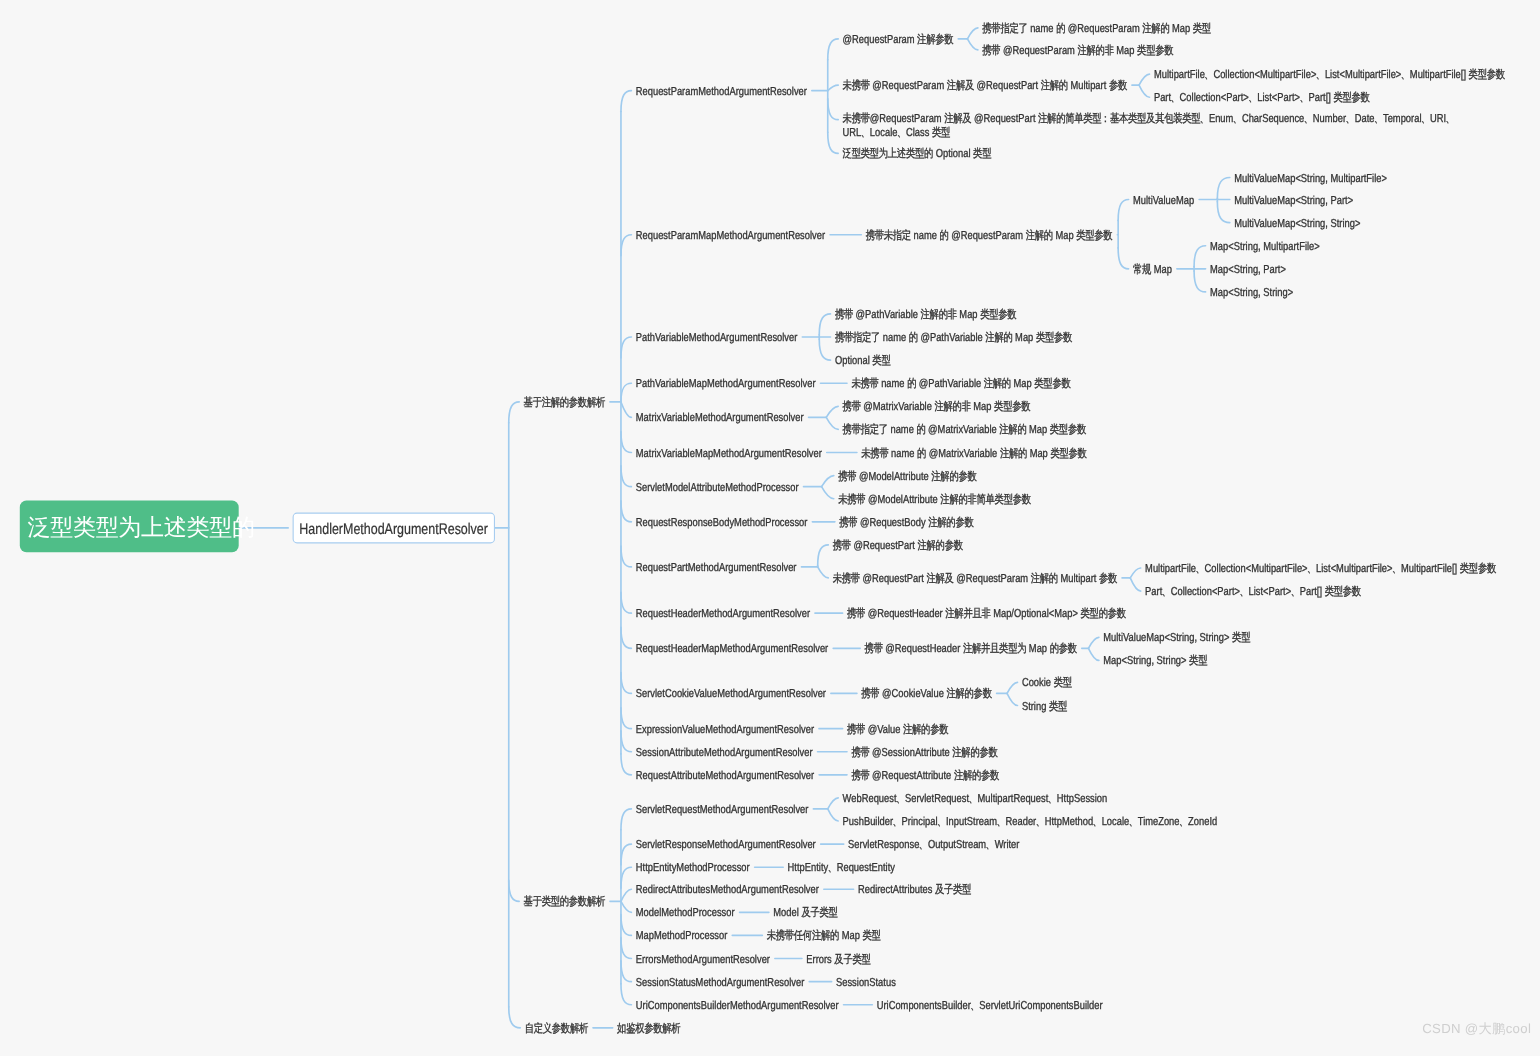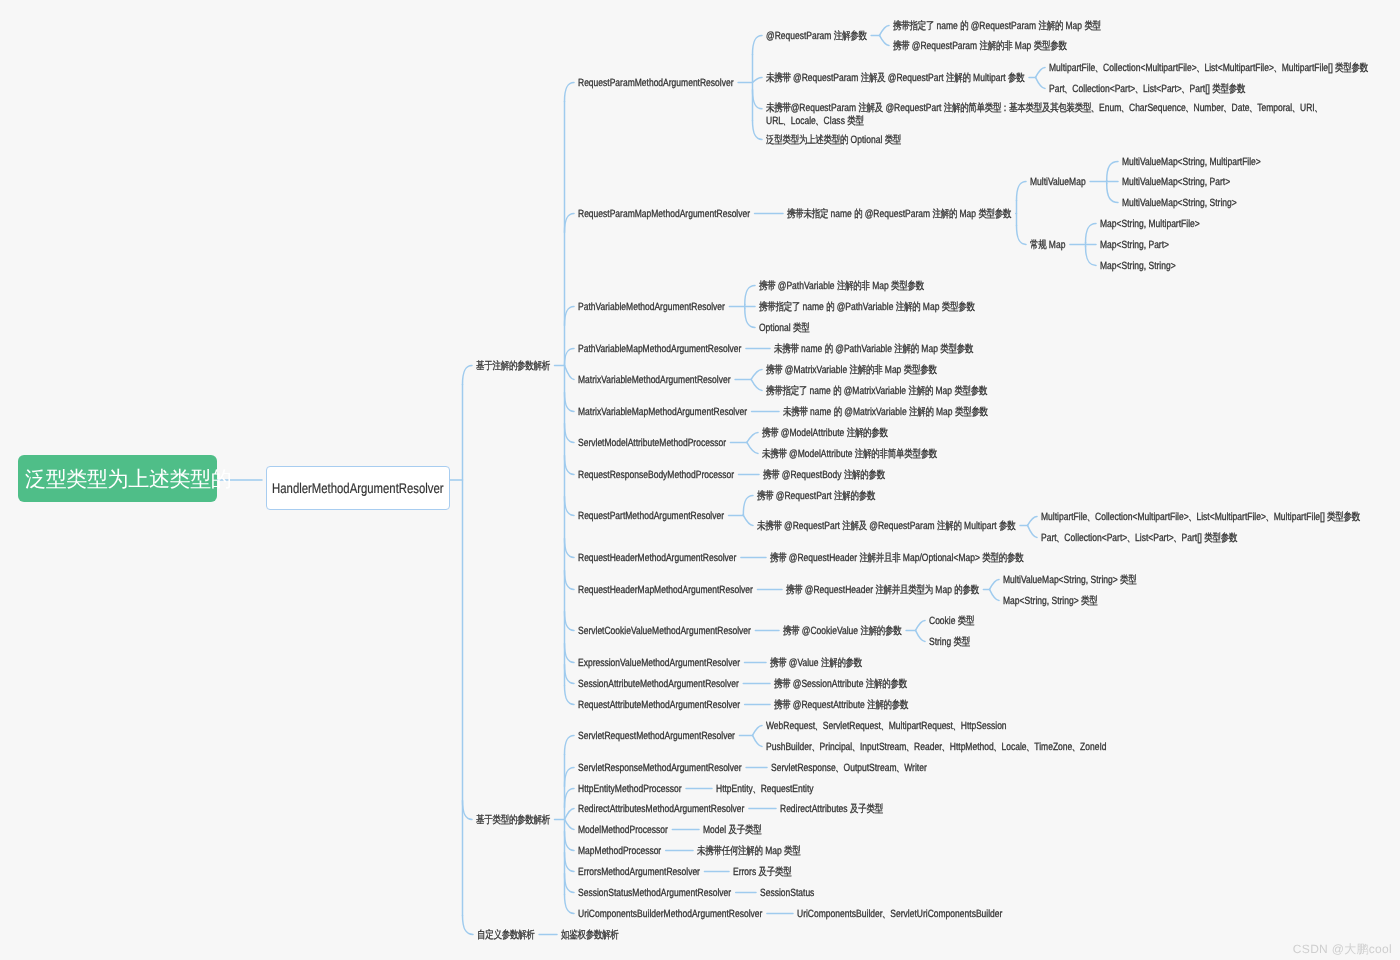--- a/index.html
+++ b/index.html
@@ -23,21 +23,21 @@
     display:flex;align-items:center;justify-content:flex-start;
     padding-left:7px;box-sizing:border-box;
     font-size:21px;white-space:nowrap;line-height:1;padding-top:2px;
   }
   .box-node{
     position:absolute;background:#fff;border:1px solid #a8cdf0;border-radius:4px;
     display:flex;align-items:center;justify-content:center;
     font-size:14px;color:#333;white-space:nowrap;box-sizing:border-box;-webkit-text-stroke:0.2px #333;
   }
   .box-node span{display:inline-block;transform:scaleX(0.81);transform-origin:center;}
-  .watermark{position:absolute;right:8px;bottom:2px;color:#cfcfcf;font-size:12px;letter-spacing:0.3px;}
+  .watermark{position:absolute;right:8px;bottom:16px;color:#cfcfcf;font-size:12px;letter-spacing:0.3px;}
 </style>
 </head>
 <body>
 
 <div id="canvas">
   <svg id="links">
       <path d="M 217 479.9 L 262 479.9" fill="none" stroke="#9fcbee" stroke-width="1.5" stroke-linecap="round"></path>
       <path d="M 450 479.9 L 462.5 479.9" fill="none" stroke="#9fcbee" stroke-width="1.5" stroke-linecap="round"></path>
       <path d="M 462.5 384.4 L 462.5 915.4" fill="none" stroke="#9fcbee" stroke-width="1.5" stroke-linecap="round"></path>
       <path d="M 462.5 384.4 C 462.5 369.58 466.11 365.4 472 365.4" fill="none" stroke="#9fcbee" stroke-width="1.5" stroke-linecap="round"></path>
@@ -141,21 +141,21 @@
       <path d="M 665.7022094726562 850.4 L 693 850.4" fill="none" stroke="#9fcbee" stroke-width="1.5" stroke-linecap="round"></path>
       <path d="M 704.4556274414062 871.4 L 729 871.4" fill="none" stroke="#9fcbee" stroke-width="1.5" stroke-linecap="round"></path>
       <path d="M 735.6785888671875 892.4 L 756 892.4" fill="none" stroke="#9fcbee" stroke-width="1.5" stroke-linecap="round"></path>
       <path d="M 766.8635864257812 913.4 L 793 913.4" fill="none" stroke="#9fcbee" stroke-width="1.5" stroke-linecap="round"></path>
       <path d="M 539.0606079101562 934.4 L 557 934.4" fill="none" stroke="#9fcbee" stroke-width="1.5" stroke-linecap="round"></path>
     </svg>
   <div id="nodes">
       <div class="root-node" style="left: 18px; top: 454.5px; width: 199px; height: 47px;">
         <i class="cjk">泛型类型为上述类型的</i>
       </div>
-      <div class="box-node" style="left: 266px; top: 465.5px; width: 184px; height: 44px;">
+      <div class="box-node" style="left: 266px; top: 465.5px; width: 184px; height: 28px;">
         <span>HandlerMethodArgumentResolver</span>
       </div>
       <div class="node" style="left: 476px; top: 360.3px;"><i class="cjk">基于注解的参数解析</i></div>
       <div class="node" style="left: 578px; top: 77.3px;">RequestParamMethodArgumentResolver</div>
       <div class="node" style="left: 766px; top: 30.3px;">@RequestParam <i class="cjk">注解参数</i></div>
       <div class="node" style="left: 893px; top: 20.3px;"><i class="cjk">携带指定了</i> name <i class="cjk">的</i> @RequestParam <i class="cjk">注解的</i> Map <i class="cjk">类型</i></div>
       <div class="node" style="left: 893px; top: 40.3px;"><i class="cjk">携带</i> @RequestParam <i class="cjk">注解的非</i> Map <i class="cjk">类型参数</i></div>
       <div class="node" style="left: 766px; top: 72.3px;"><i class="cjk">未携带</i> @RequestParam <i class="cjk">注解及</i> @RequestPart <i class="cjk">注解的</i> Multipart <i class="cjk">参数</i></div>
       <div class="node" style="left: 1049px; top: 62.3px;"><span class="nb">MultipartFile<i class="cjp">、</i></span><span class="nb">Collection&lt;MultipartFile&gt;<i class="cjp">、</i></span><span class="nb">List&lt;MultipartFile&gt;<i class="cjp">、</i></span>MultipartFile[] <i class="cjk">类型参数</i></div>
       <div class="node" style="left: 1049px; top: 83.3px;"><span class="nb">Part<i class="cjp">、</i></span><span class="nb">Collection&lt;Part&gt;<i class="cjp">、</i></span><span class="nb">List&lt;Part&gt;<i class="cjp">、</i></span>Part[] <i class="cjk">类型参数</i></div>

